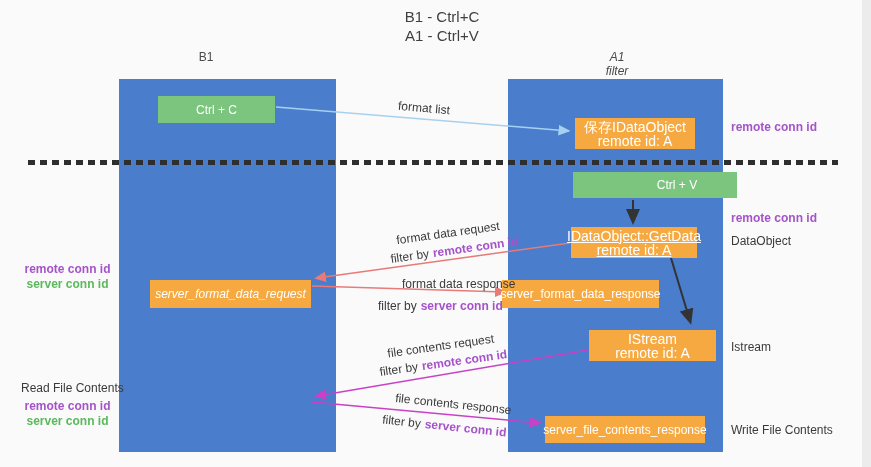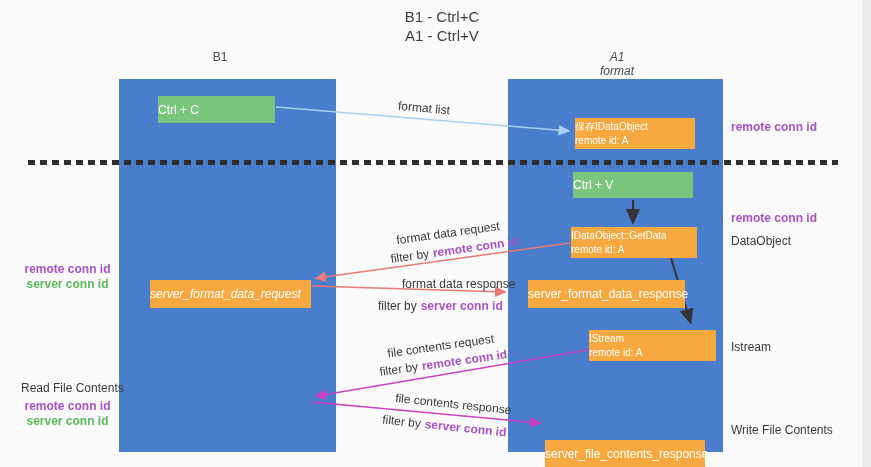--- a/index.html
+++ b/index.html
@@ -7,32 +7,32 @@
   #canvas{position:relative;width:862px;height:467px;background:#fafafa;overflow:hidden;}
 
   .lane{position:absolute;top:79px;height:373px;background:#4a7dcb;}
   .lane-left{left:119px;width:217px;}
   .lane-right{left:508px;width:215px;}
 
   .title{position:absolute;top:7px;left:332px;width:220px;text-align:center;
          font-size:15px;line-height:19px;color:#3f3f3f;}
   .lane-header{position:absolute;top:50px;width:140px;text-align:center;
          font-size:12px;line-height:14px;color:#4a4a4a;}
-  .hdr-left{left:150px;} .hdr-right{left:547px;font-style:italic;}
+  .hdr-left{left:136px;} .hdr-right{left:547px;font-style:italic;}
 
   .dashline{position:absolute;left:28px;top:160px;width:810px;height:5px;
     background:repeating-linear-gradient(90deg,#2e2e2e 0 7px,transparent 7px 12px);}
 
   svg.arrows{position:absolute;left:0;top:0;width:871px;height:467px;pointer-events:none;}
 
-  .box{position:absolute;display:flex;flex-direction:column;align-items:flex-start;
+  .box{position:absolute;display:flex;flex-direction:column;align-items:center;
        justify-content:center;color:#ffffff;text-align:center;font-size:12px;}
   .box.orange{background:#f7a941;}
   .box.green{background:#7cc57f;}
-  .box .l2{font-size:10px;line-height:14px;}
+  .box .l2{font-size:14px;line-height:14px;}
 
   .lbl{position:absolute;font-size:12px;color:#3a3a3a;white-space:nowrap;}
   .purple{color:#a653c9;font-weight:bold;}
   .greentxt{color:#5cb85c;font-weight:bold;}
   .rot-neg{transform:rotate(-8deg);}
   .rot-pos{transform:rotate(6deg);}
   .rot-slight{transform:rotate(5deg);}
   .filter .pre{margin-right:4px;}
   .stack{line-height:15px;text-align:center;}
 </style>
@@ -47,21 +47,21 @@
   <div class="title">
     <div>B1 - Ctrl+C</div>
     <div>A1 - Ctrl+V</div>
   </div>
 
   <div class="lane-header hdr-left">
     <div>B1</div>
   </div>
   <div class="lane-header hdr-right">
     <div>A1</div>
-    <div>format</div>
+    <div>filter</div>
   </div>
 
   <div class="dashline"></div>
 
   <svg class="arrows">
     <defs>
       <marker id="mBlue" markerWidth="9" markerHeight="8" refX="7" refY="3.5" orient="auto">
         <path d="M0,0 L8,3.5 L0,7 Z" fill="#a6d1f0"></path>
       </marker>
       <marker id="mBlack" markerWidth="9" markerHeight="8" refX="6" refY="3.5" orient="auto">
@@ -85,44 +85,44 @@
 
   <div class="box green" style="left:158px;top:96px;width:117px;height:27px;">
     <span>Ctrl + C</span>
   </div>
 
   <div class="box orange" style="left:575px;top:118px;width:120px;height:31px;">
     <span class="l2">保存IDataObject</span>
     <span class="l2">remote id: A</span>
   </div>
 
-  <div class="box green" style="left:573px;top:172px;width:120px;height:26px;">
+  <div class="box green" style="left:573px;top:172px;width:120px;height:26px;padding-left:44px;">
     <span>Ctrl + V</span>
   </div>
 
-  <div class="box orange" style="left:571px;top:227px;width:126px;height:31px;">
+  <div class="box orange" style="left:571px;top:227px;width:126px;height:31px;text-decoration:underline;">
     <span class="l2">IDataObject::GetData</span>
     <span class="l2">remote id: A</span>
   </div>
 
   <div class="box orange" style="left:150px;top:280px;width:161px;height:28px;font-style:italic;">
     <span>server_format_data_request</span>
   </div>
 
-  <div class="box orange" style="left:528px;top:280px;width:157px;height:28px;">
+  <div class="box orange" style="left:502px;top:280px;width:157px;height:28px;">
     <span>server_format_data_response</span>
   </div>
 
   <div class="box orange" style="left:589px;top:330px;width:127px;height:31px;">
     <span class="l2">IStream</span>
     <span class="l2">remote id: A</span>
   </div>
 
 
-  <div class="box orange" style="left:545px;top:416px;width:160px;height:27px;margin-top:24px;">
+  <div class="box orange" style="left:545px;top:416px;width:160px;height:27px;">
     <span>server_file_contents_response</span>
   </div>
 
   <div class="lbl purple" style="left:731px;top:120px;">remote conn id</div>
   <div class="lbl purple" style="left:731px;top:211px;">remote conn id</div>
   <div class="lbl" style="left:731px;top:234px;">DataObject</div>
   <div class="lbl" style="left:731px;top:340px;">Istream</div>
   <div class="lbl" style="left:731px;top:423px;">Write File Contents</div>
 
   <div class="lbl stack" style="left:20px;top:262px;width:95px;">

